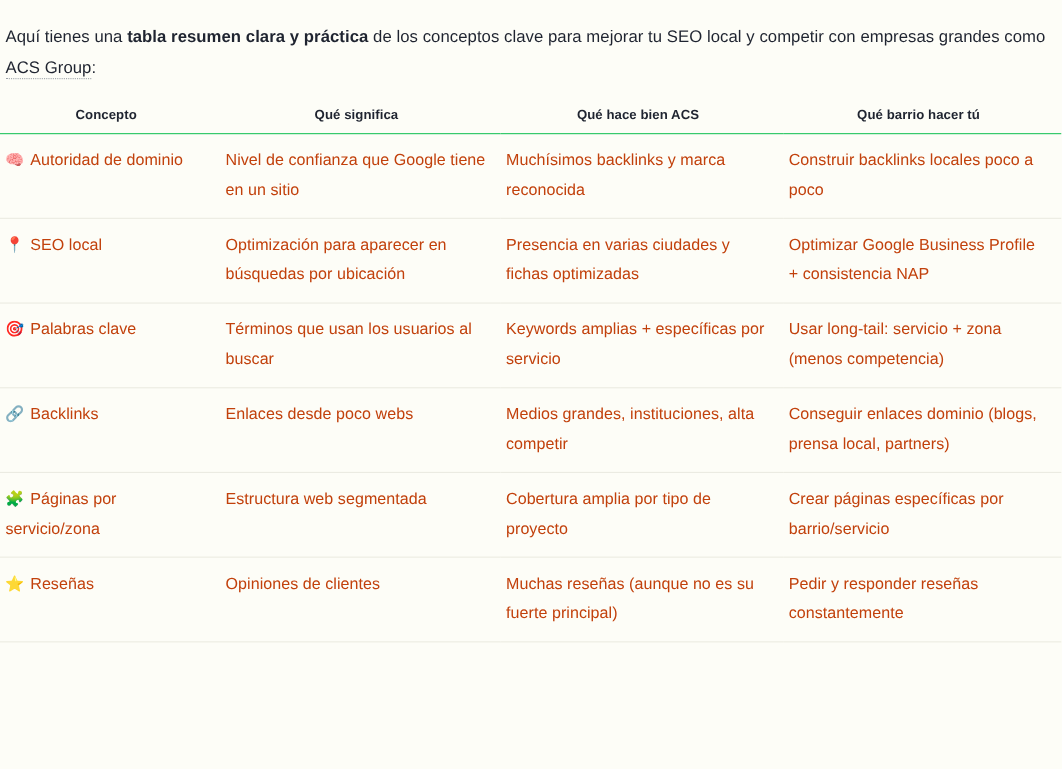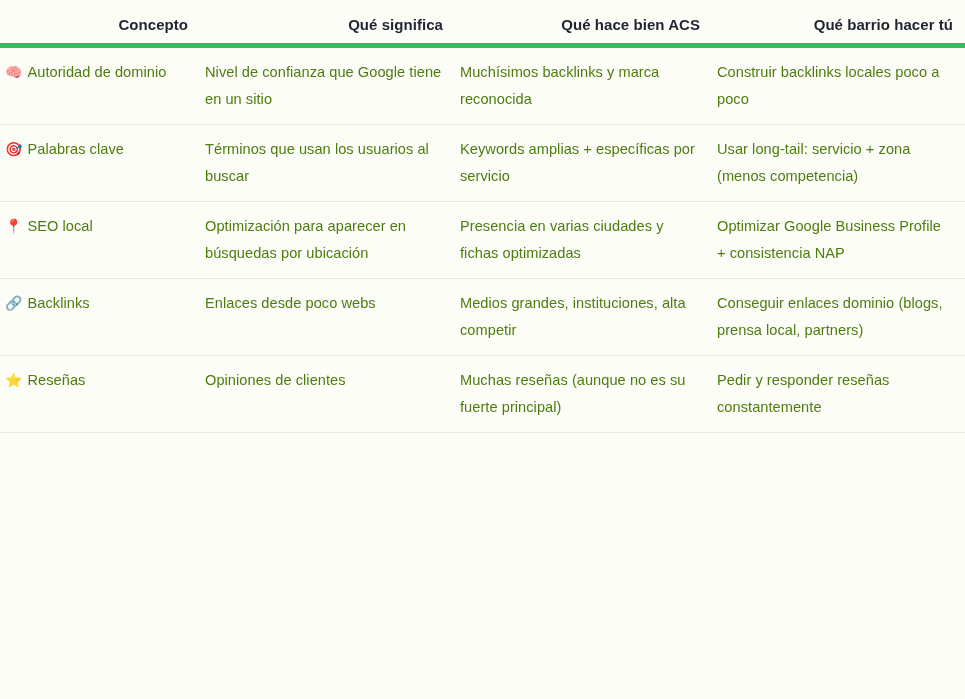--- a/index.html
+++ b/index.html
@@ -50,35 +50,35 @@
     border-collapse: collapse;
     table-layout: fixed;
     margin-top: 10px;
   }
   .tbl col.c1 { width: 200px; }
   .tbl col.c2 { width: 255px; }
   .tbl col.c3 { width: 257px; }
   .tbl col.c4 { width: 253px; }
 
   .tbl thead th {
-    text-align: right;
-    font-size: 15px;
+    text-align: center;
+    font-size: 12px;
     font-weight: 700;
     color: #1f2430;
     padding: 6px 12px 10px 5px;
-    border-bottom: 5px solid #22c55e;
+    border-bottom: 1px solid #22c55e;
     vertical-align: bottom;
     letter-spacing: 0.05px;
   }
 
   .tbl tbody td {
     text-align: left;
     font-size: 14.6px;
     line-height: 27px;
-    color: #4d7c0f;
+    color: #c2410c;
     padding: 11px 12px 11px 5px;
     border-bottom: 1px solid #ebebe2;
     vertical-align: top;
     letter-spacing: 0.05px;
   }
   .tbl tbody tr:last-child td {
     border-bottom: 1px solid #ebebe2;
   }
 
   .concept-cell {
@@ -89,20 +89,23 @@
     margin-right: 5px;
     display: inline;
     line-height: 1;
   }
 </style>
 </head>
 <body>
 
 <div class="page">
 
+  <p class="intro">
+    <span>Aquí tienes una </span><b>tabla resumen clara y práctica</b><span> de los conceptos clave para mejorar tu SEO local y competir con empresas grandes como </span><a class="dotted-link" href="#">ACS Group</a><span>:</span>
+  </p>
 
   <table class="tbl">
     <colgroup>
       <col class="c1">
         <col class="c2">
         <col class="c3">
         <col class="c4">
     </colgroup>
     <thead>
       <tr>
@@ -113,36 +116,42 @@
       </tr>
     </thead>
     <tbody id="tbody">
         <tr>
           <td class="concept-cell"><span class="emoji">🧠</span><span>Autoridad de dominio</span></td>
           <td>Nivel de confianza que Google tiene en un sitio</td>
           <td>Muchísimos backlinks y marca reconocida</td>
           <td>Construir backlinks locales poco a poco</td>
         </tr>
         <tr>
+          <td class="concept-cell"><span class="emoji">📍</span><span>SEO local</span></td>
+          <td>Optimización para aparecer en búsquedas por ubicación</td>
+          <td>Presencia en varias ciudades y fichas optimizadas</td>
+          <td>Optimizar Google Business Profile + consistencia NAP</td>
+        </tr>
+        <tr>
           <td class="concept-cell"><span class="emoji">🎯</span><span>Palabras clave</span></td>
           <td>Términos que usan los usuarios al buscar</td>
           <td>Keywords amplias + específicas por servicio</td>
           <td>Usar long-tail: servicio + zona (menos competencia)</td>
         </tr>
         <tr>
-          <td class="concept-cell"><span class="emoji">📍</span><span>SEO local</span></td>
-          <td>Optimización para aparecer en búsquedas por ubicación</td>
-          <td>Presencia en varias ciudades y fichas optimizadas</td>
-          <td>Optimizar Google Business Profile + consistencia NAP</td>
-        </tr>
-        <tr>
           <td class="concept-cell"><span class="emoji">🔗</span><span>Backlinks</span></td>
           <td>Enlaces desde poco webs</td>
           <td>Medios grandes, instituciones, alta competir</td>
           <td>Conseguir enlaces dominio (blogs, prensa local, partners)</td>
+        </tr>
+        <tr>
+          <td class="concept-cell"><span class="emoji">🧩</span><span>Páginas por servicio/zona</span></td>
+          <td>Estructura web segmentada</td>
+          <td>Cobertura amplia por tipo de proyecto</td>
+          <td>Crear páginas específicas por barrio/servicio</td>
         </tr>
         <tr>
           <td class="concept-cell"><span class="emoji">⭐</span><span>Reseñas</span></td>
           <td>Opiniones de clientes</td>
           <td>Muchas reseñas (aunque no es su fuerte principal)</td>
           <td>Pedir y responder reseñas constantemente</td>
         </tr>
       </tbody>
   </table>
 

